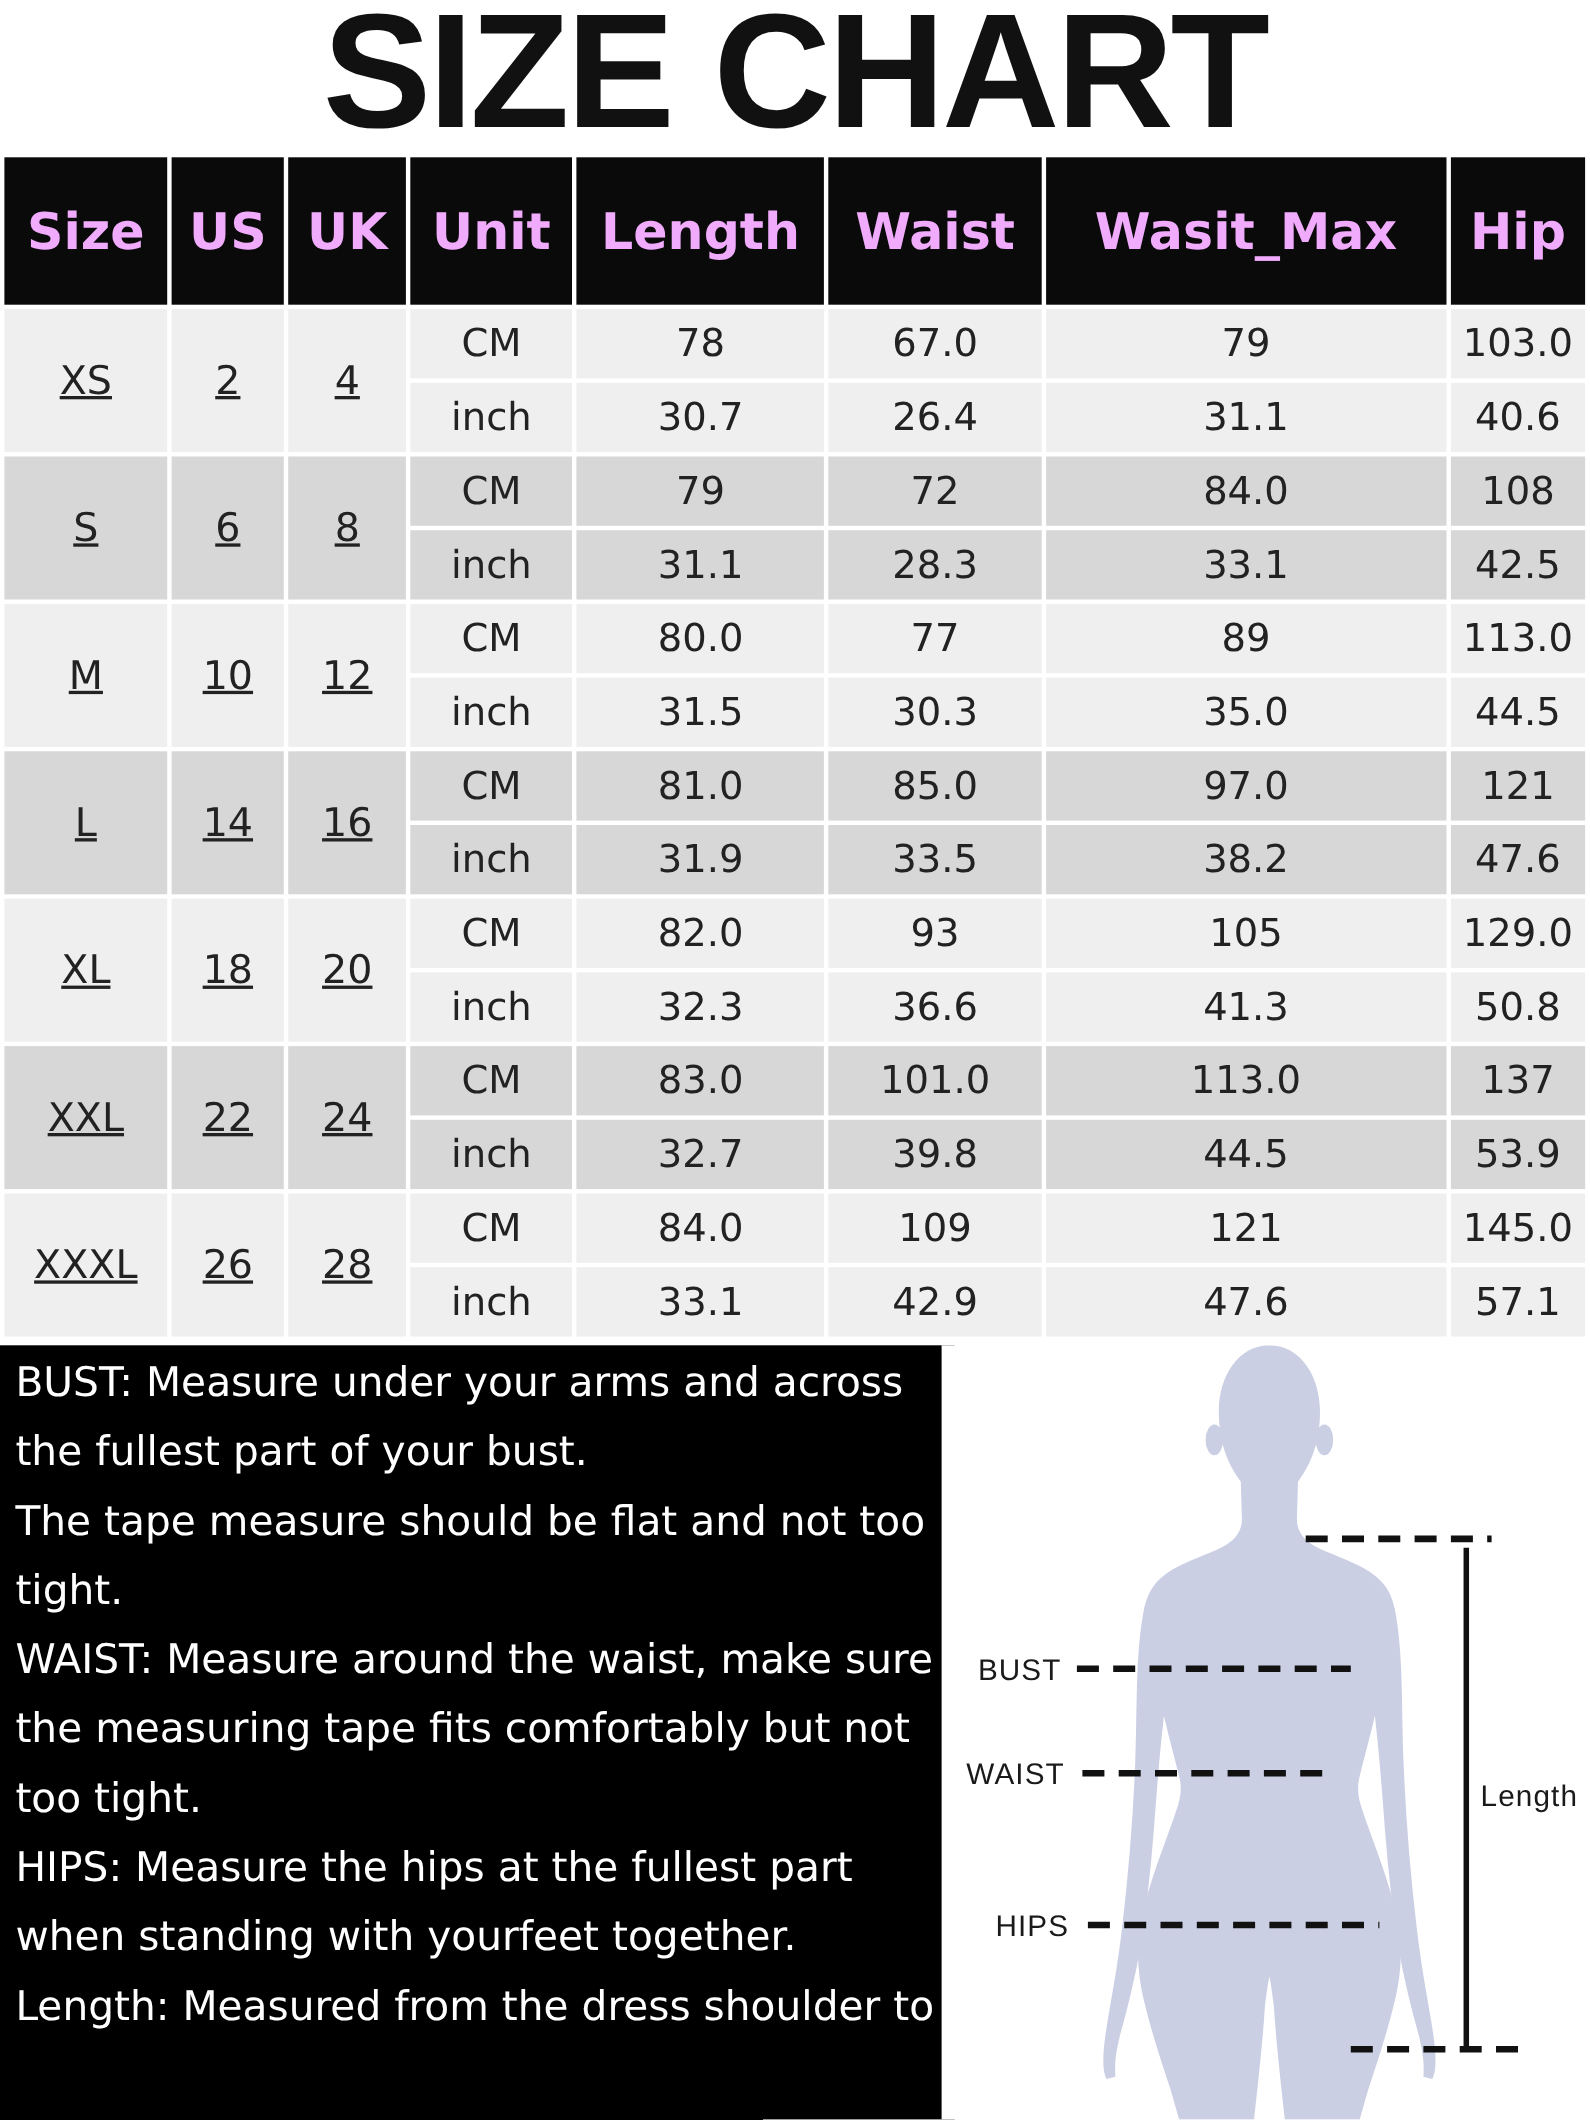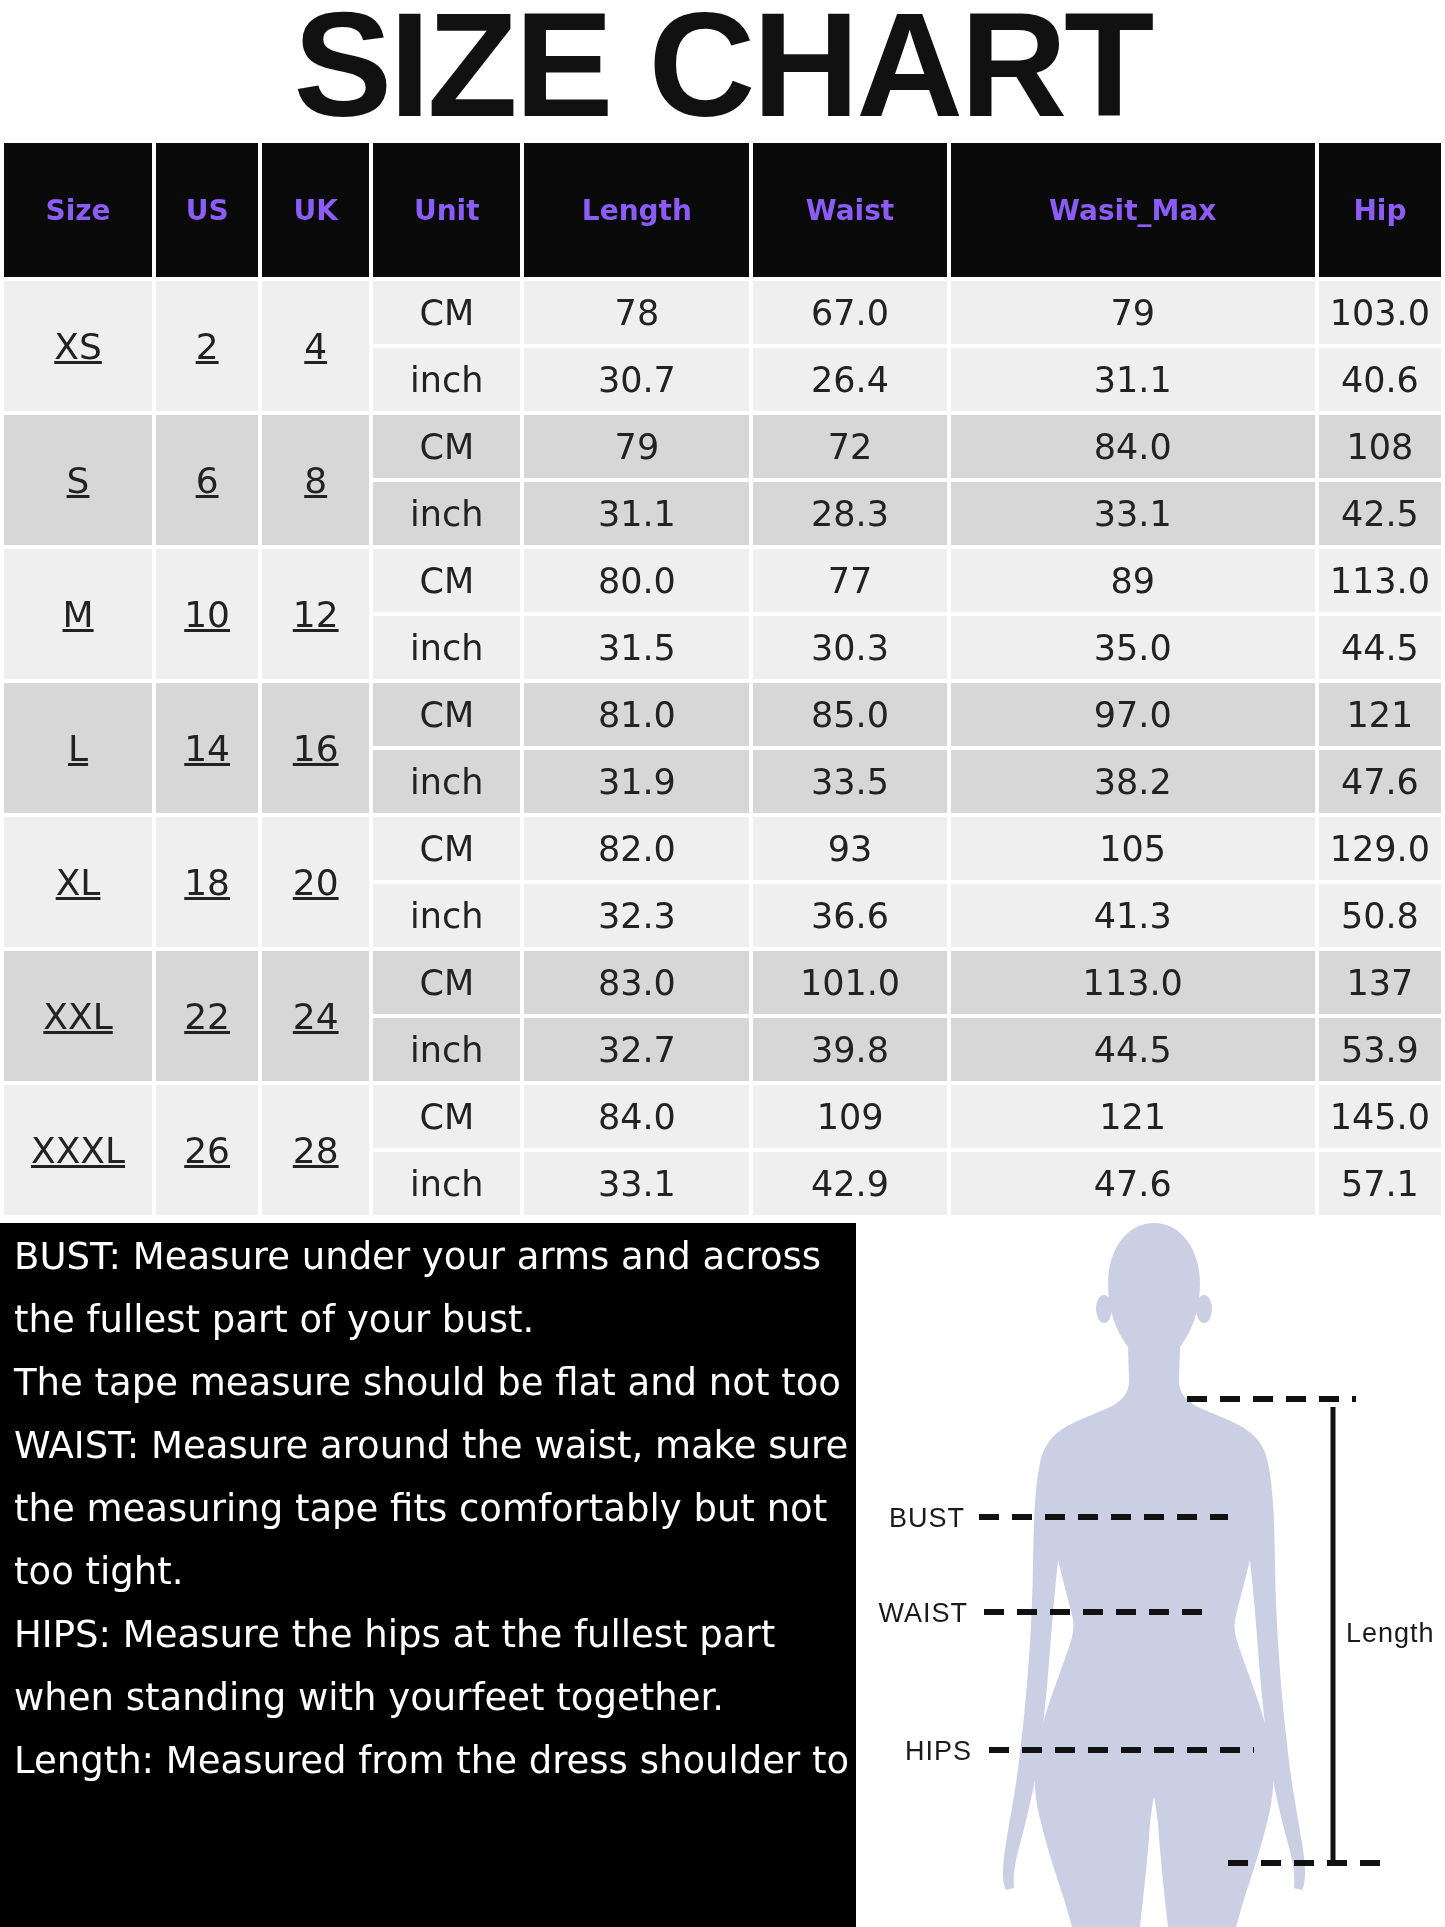--- a/index.html
+++ b/index.html
@@ -5,21 +5,21 @@
   html,body{margin:0;padding:0;background:#fff;}
   .page{position:relative;width:1445px;height:1927px;background:#fff;overflow:hidden;
         font-family:"DejaVu Sans",sans-serif;}
   
   .title{position:absolute;top:-20px;left:0;width:1445px;text-align:center;
          font-family:"Liberation Sans",sans-serif;font-weight:700;font-size:148px;
          letter-spacing:-3px;color:#111;white-space:nowrap;}
   
   .size-table{position:absolute;top:139px;left:0;width:1445px;
               border-collapse:separate;border-spacing:4px;table-layout:fixed;}
-  .size-table th{background:#0a0a0a;color:#8b5cf6;font-weight:700;font-size:28px;
+  .size-table th{background:#0a0a0a;color:#f0abfc;font-weight:700;font-size:46px;
                  font-family:"DejaVu Sans",sans-serif;text-align:center;vertical-align:middle;
                  height:134px;padding:0;}
   .size-table td{text-align:center;vertical-align:middle;font-size:35px;color:#222;
                  padding:0;height:63px;overflow:hidden;}
   .size-table td.sz{font-size:36px;text-decoration:underline;}
   .g-light td{background:#f0eff0;}
   .g-dark td{background:#d8d7d8;}
   
   .info-box{position:absolute;left:0;top:1223px;width:868px;height:704px;background:#000;
             color:#fff;padding:2px 1px 0 14px;box-sizing:border-box;}
@@ -186,20 +186,21 @@
         <td>47.6</td>
         <td>57.1</td>
       </tr>
     </tbody>
   </table>
 
   <div class="info-box">
     <span class="ln">BUST: Measure under your arms and across</span>
     <span class="ln">the fullest part of your bust.</span>
     <span class="ln">The tape measure should be flat and not too</span>
+    <span class="ln">tight.</span>
     <span class="ln">WAIST: Measure around the waist, make sure</span>
     <span class="ln">the measuring tape fits comfortably but not</span>
     <span class="ln">too tight.</span>
     <span class="ln">HIPS: Measure the hips at the fullest part</span>
     <span class="ln">when standing with yourfeet together.</span>
     <span class="ln">Length: Measured from the dress shoulder to</span>
   </div>
 
   <div class="figure-area">
     <svg width="577" height="704" viewBox="0 0 577 704">

